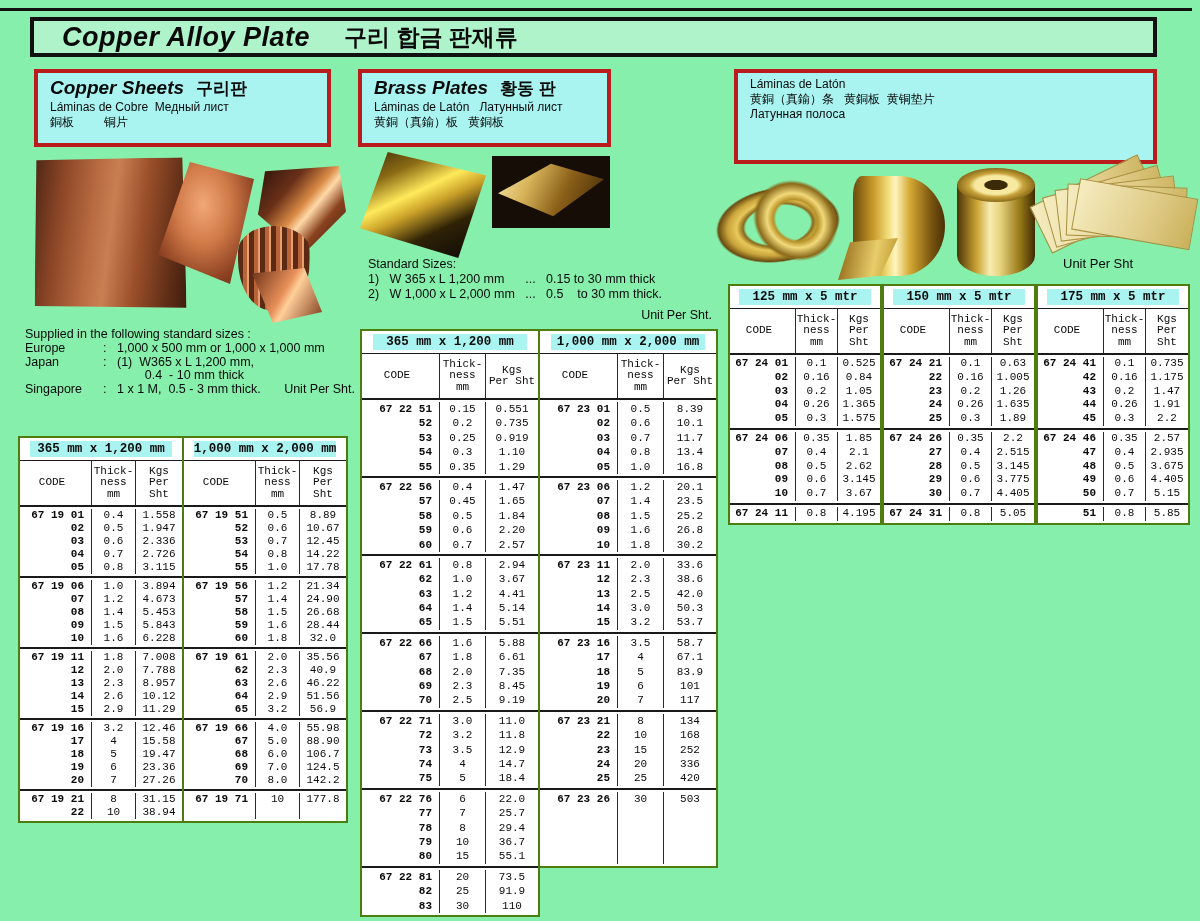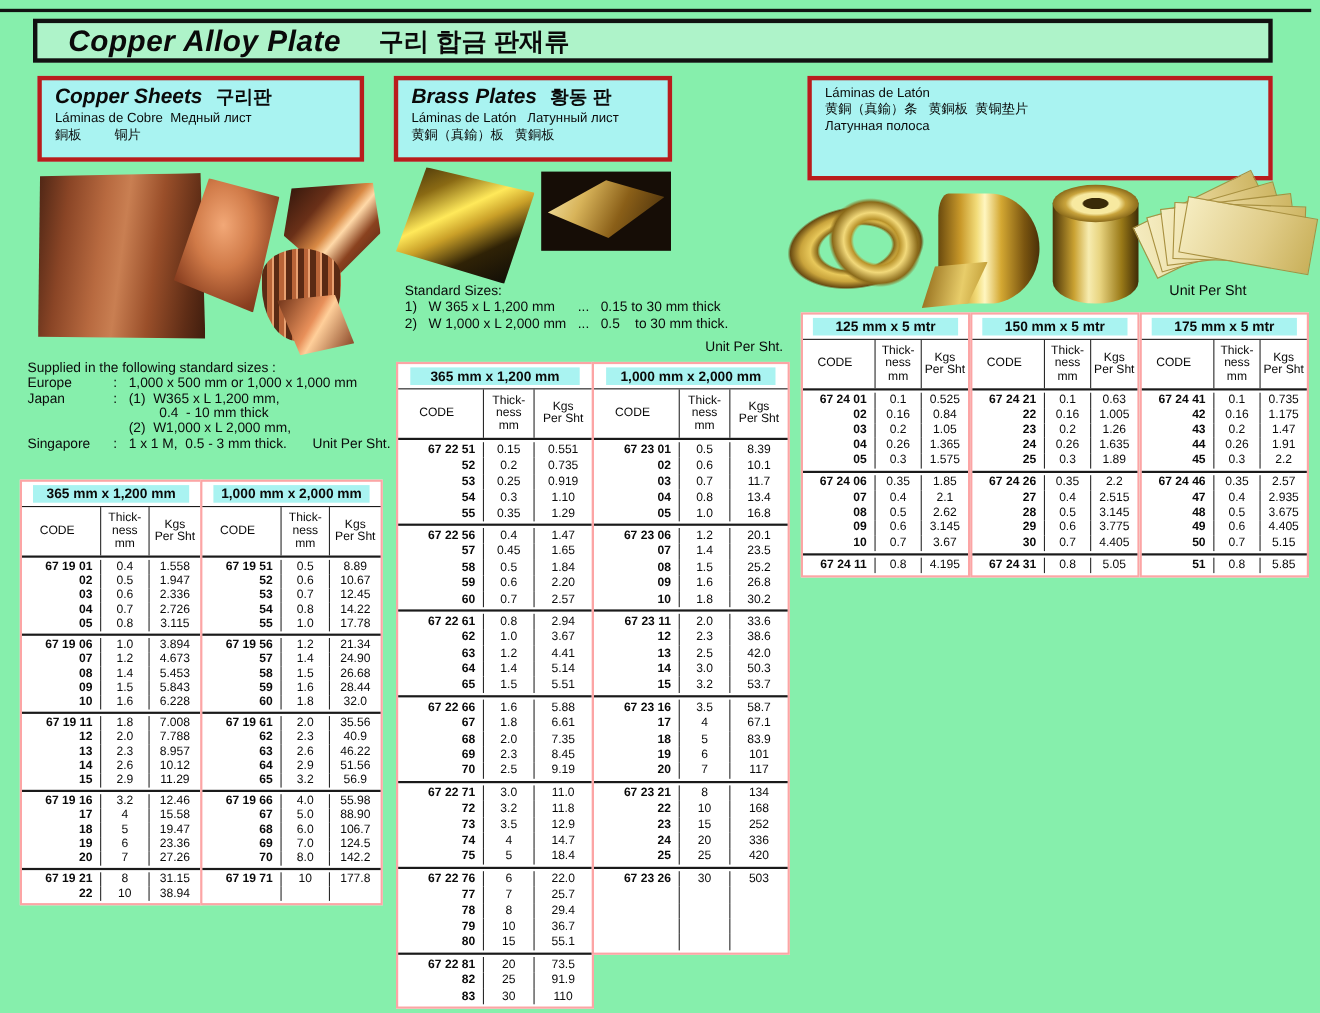--- a/index.html
+++ b/index.html
@@ -31,21 +31,21 @@
   .sizes{position:absolute;left:368px;top:257px;width:348px;font-size:12.5px;line-height:15px;}
   .sizes .pre{white-space:pre;display:block;}
   .sizes .unit{display:block;text-align:right;margin-top:6px;padding-right:4px;}
   .unit-shims{position:absolute;left:1063px;top:256px;font-size:13px;}
 
   
   .ctable{position:absolute;display:flex;align-items:flex-start;}
   .t-copper{left:18px;top:436px;--rowh:13px;}
   .t-brass{left:360px;top:329px;--rowh:14.4px;}
   .t-shims{left:728px;top:284px;--rowh:13.8px;}
-  .subtable{background:#fff;border:2px solid #fca5a5;box-sizing:border-box;}
+  .subtable{background:#fff;border:2px solid #4d7c0f;box-sizing:border-box;font-family:Liberation Mono, monospace;}
   .t-copper .subtable{width:166px;}
   .t-brass .subtable{width:180px;}
   .t-shims .subtable{width:154px;}
   .t-copper .subtable+.subtable,.t-brass .subtable+.subtable{margin-left:-2px;}
   .size-head{height:22px;border-bottom:1.5px solid #1a1a1a;display:flex;align-items:center;justify-content:center;}
   .size-label{background:#a9f3f1;font-weight:bold;font-size:12.5px;padding:1px 0;width:88%;text-align:center;}
   .col-heads{display:grid;height:44px;border-bottom:2px solid #1a1a1a;}
   .hcell{display:flex;align-items:center;justify-content:center;text-align:center;
          font-size:11px;line-height:11.5px;white-space:pre-line;}
   .t-copper .col-heads,.t-copper .row{grid-template-columns:72px 44px 46px;}
@@ -167,25 +167,20 @@
       <span class="pre">Japan</span>
       <span>:</span>
       <span class="pre">(1)  W365 x L 1,200 mm,</span>
     </div>
     <div class="info-row">
       <span class="pre"></span>
       <span></span>
       <span class="pre">        0.4  - 10 mm thick</span>
     </div>
     <div class="info-row">
-      <span class="pre"></span>
-      <span></span>
-      <span class="pre">(2)  W1,000 x L 2,000 mm,</span>
-    </div>
-    <div class="info-row">
       <span class="pre">Singapore</span>
       <span>:</span>
       <span class="pre">1 x 1 M,  0.5 - 3 mm thick.</span>
     </div>
     <span class="unit">Unit Per Sht.</span>
   </div>
 
   <div class="sizes">
     <span class="pre">Standard Sizes:</span>
     <span class="pre">1)   W 365 x L 1,200 mm      ...   0.15 to 30 mm thick</span>

